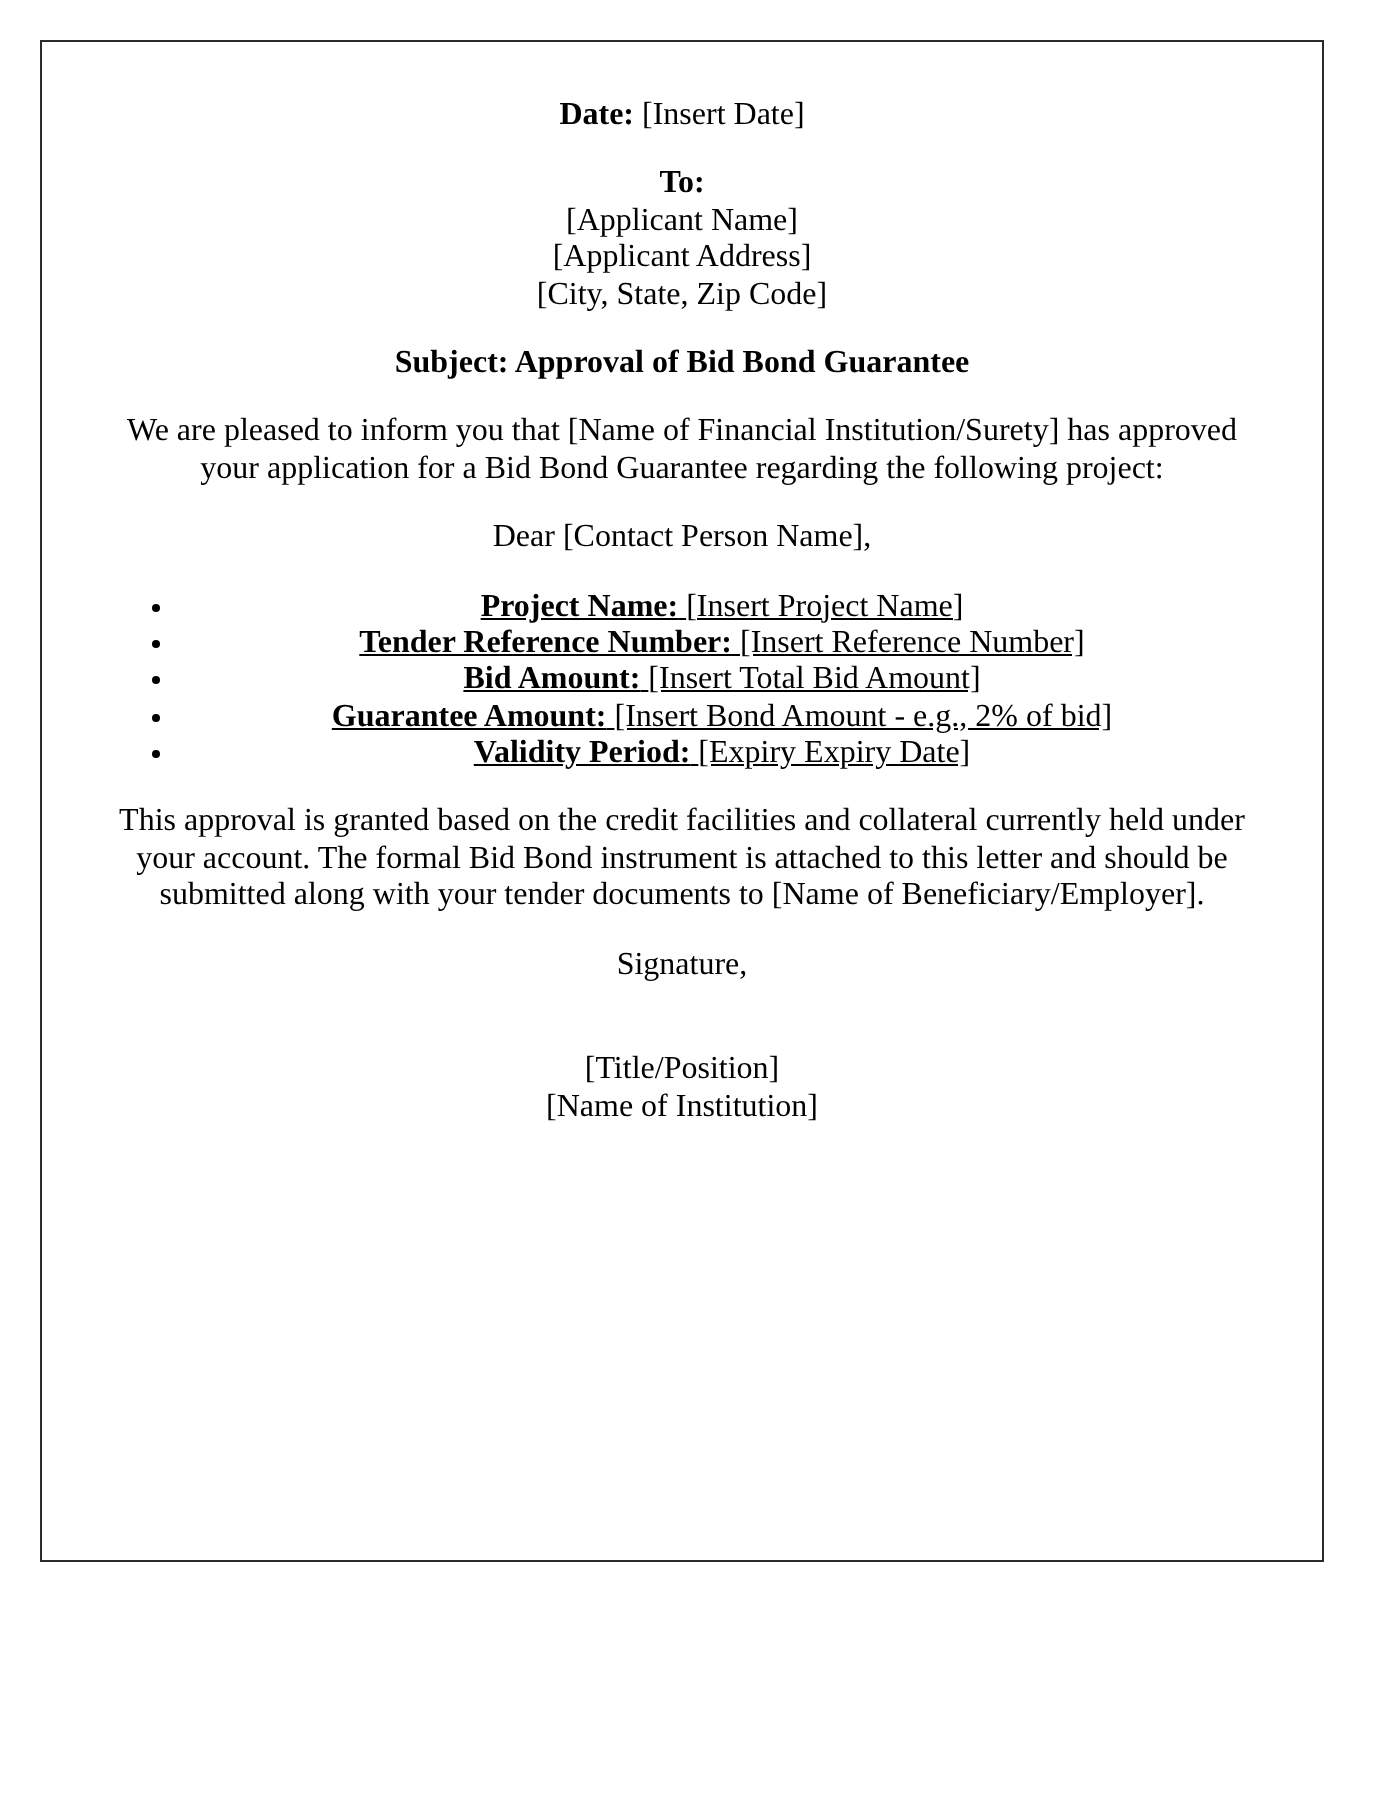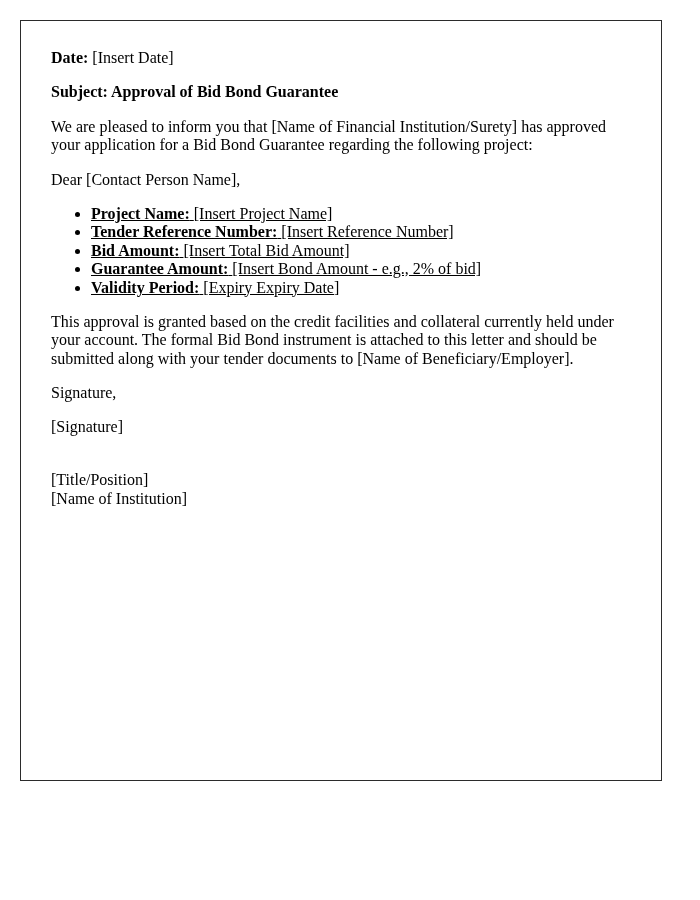--- a/index.html
+++ b/index.html
@@ -1,15 +1,15 @@
 <!DOCTYPE html>
 <html><head>
 <meta charset="utf-8">
 <style>
-  * { box-sizing: border-box; }
+  * { box-sizing: border-box; text-align: center; }
   html, body { margin: 0; padding: 0; }
   body {
     width: 700px;
     height: 900px;
     background: #ffffff;
     font-family: "Liberation Serif", "DejaVu Serif", serif;
     font-size: 16px;
     line-height: 1.15;
     color: #000000;
     position: relative;
@@ -34,20 +34,24 @@
   }
   ul.details li { margin: 0; padding: 0; text-decoration: underline; }
 </style>
 </head>
 <body>
 
 <div class="page">
 
   <p class="para"><span class="b">Date:</span> <span>[Insert Date]</span></p>
 
+  <p class="para"><span class="b">To:</span><br>
+    <span>[Applicant Name]</span><br>
+    <span>[Applicant Address]</span><br>
+    <span>[City, State, Zip Code]</span></p>
 
   <p class="para b">Subject: Approval of Bid Bond Guarantee</p>
 
   <p class="para">We are pleased to inform you that [Name of Financial Institution/Surety] has approved your application for a Bid Bond Guarantee regarding the following project:</p>
 
   <p class="para">Dear [Contact Person Name],</p>
 
   <ul class="details">
     <li><span class="b">Project Name:</span> <span>[Insert Project Name]</span></li>
     <li><span class="b">Tender Reference Number:</span> <span>[Insert Reference Number]</span></li>
@@ -55,19 +59,18 @@
     <li><span class="b">Guarantee Amount:</span> <span>[Insert Bond Amount - e.g., 2% of bid]</span></li>
     <li><span class="b">Validity Period:</span> <span>[Expiry Expiry Date]</span></li>
   </ul>
 
   <p class="para">This approval is granted based on the credit facilities and collateral currently held under your account. The formal Bid Bond instrument is attached to this letter and should be submitted along with your tender documents to [Name of Beneficiary/Employer].</p>
 
 
 
   <p class="para">Signature,</p>
 
-  <p class="para">[Signature]</p>
 
   <p class="para"><br>
     <span>[Title/Position]</span><br>
     <span>[Name of Institution]</span></p>
 
 </div>
 
 </body></html>

